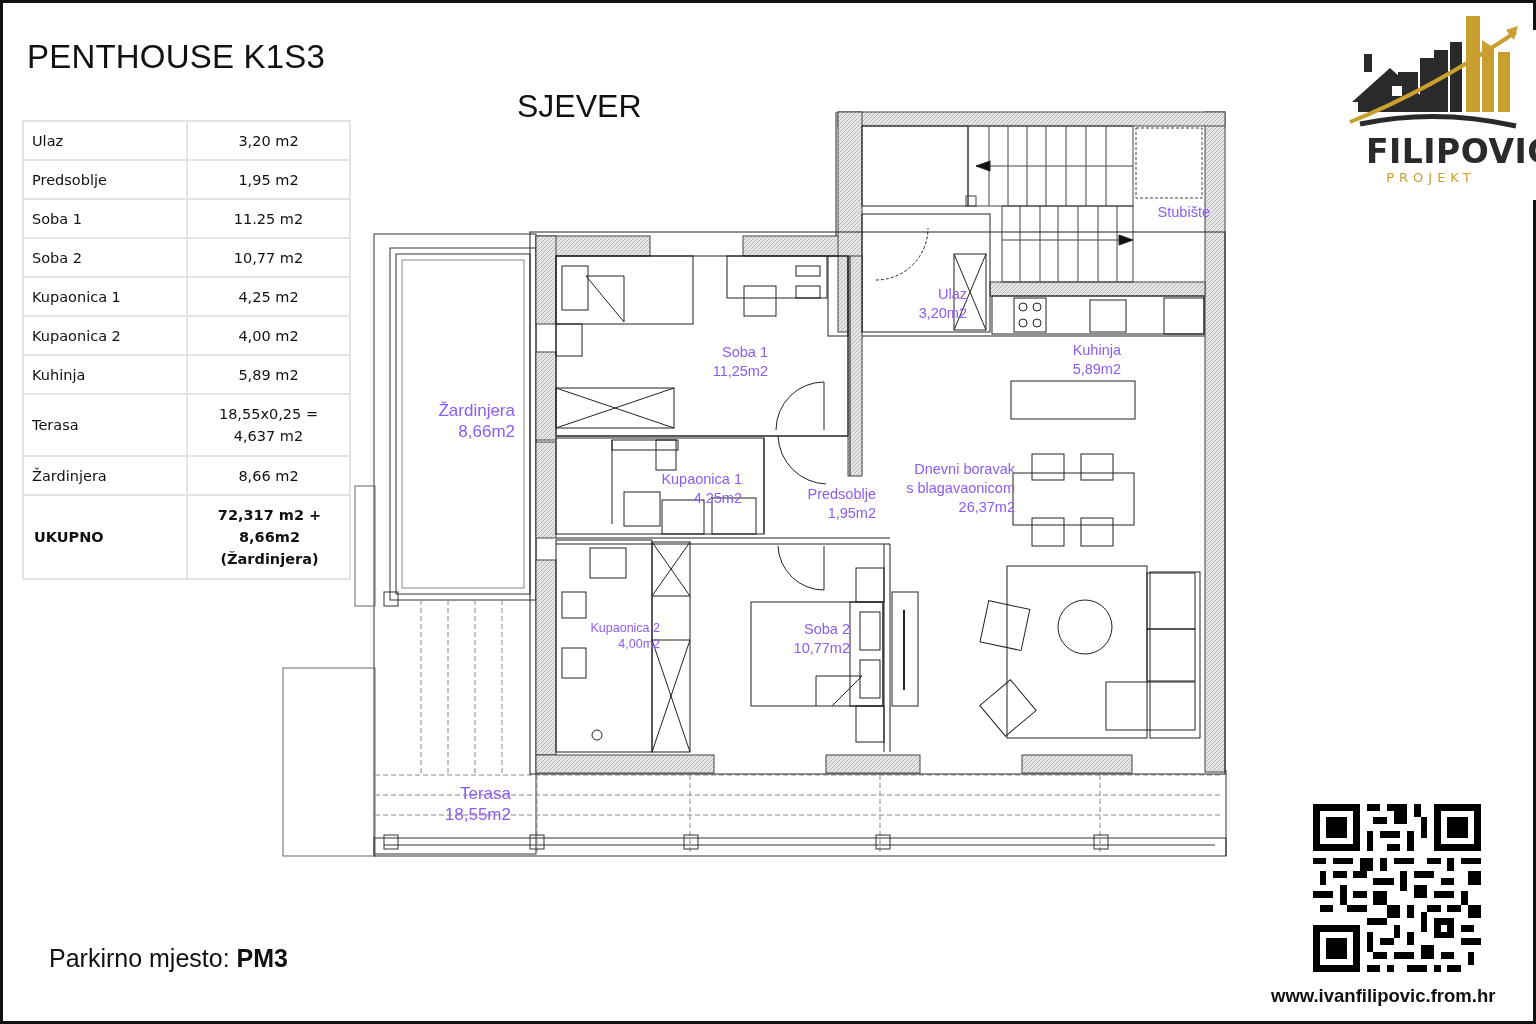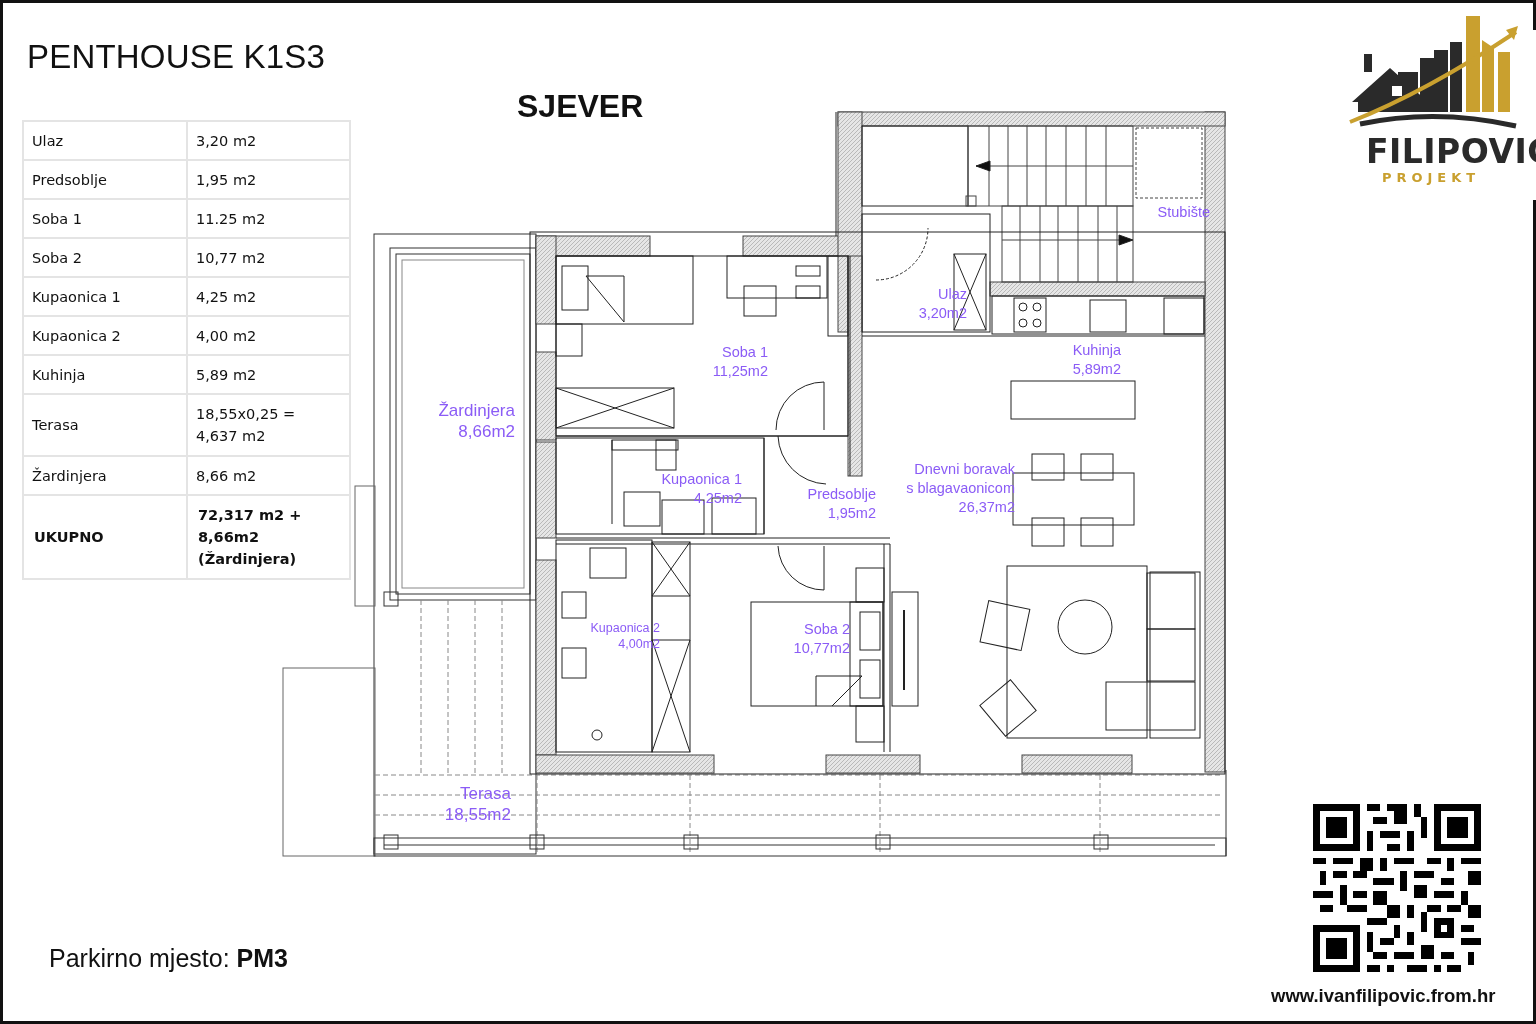--- a/index.html
+++ b/index.html
@@ -3,41 +3,41 @@
 <meta charset="utf-8">
 <style>
   * { box-sizing: border-box; margin: 0; padding: 0; }
   html, body { width: 1536px; height: 1024px; background: #fff; overflow: hidden; }
   body { position: relative; font-family: "Liberation Sans", sans-serif; color: #111; }
   .frame { position: absolute; left: 0; top: 0; width: 1536px; height: 1024px; border: 3px solid #111; border-right-width: 0; border-bottom-width: 3px; }
   .frame-right-top { position: absolute; right: 0; top: 0; width: 3px; height: 30px; background: #111; }
   .frame-right-bot { position: absolute; right: 0; top: 200px; width: 3px; height: 824px; background: #111; }
 
   .title { position: absolute; left: 27px; top: 38px; font-size: 33px; letter-spacing: 0.2px; }
-  .north { position: absolute; left: 517px; top: 88px; font-size: 32px; font-weight: bold; }
+  .north { position: absolute; left: 517px; top: 88px; font-size: 32px; }
 
   table.areas { position: absolute; left: 22px; top: 120px; width: 329px; border-collapse: collapse; font-family: "DejaVu Sans", sans-serif; font-size: 14.5px; }
   table.areas td { border: 2px solid #e4e4e4; height: 39px; padding: 0 8px; vertical-align: middle; }
   table.areas td.k { width: 164px; }
-  table.areas td.v { text-align: left; line-height: 22px; }
+  table.areas td.v { text-align: center; line-height: 22px; }
   table.areas tr.bold td { font-weight: bold; }
   table.areas tr.tall td { height: 62px; }
   table.areas tr.tallest td { height: 84px; padding-left: 10px; }
 
   .plan { position: absolute; left: 280px; top: 108px; width: 960px; height: 760px; }
   .room-label { position: absolute; text-align: right; font-size: 14.5px; line-height: 19px; white-space: nowrap; color: #8b5cf6; }
   .room-label.big { font-size: 17px; line-height: 21px; }
   .room-label.small { font-size: 12.5px; line-height: 16px; }
 
   .parking { position: absolute; left: 49px; top: 944px; font-size: 25px; }
   .parking b { font-weight: bold; }
 
   .logo { position: absolute; left: 1336px; top: 12px; width: 190px; height: 180px; }
   .logo-name { position: absolute; left: 1336px; top: 132px; width: 190px; text-align: center; font-family: "DejaVu Sans", sans-serif; font-weight: bold; font-size: 33px; color: #2a2a2a; letter-spacing: 0.5px; margin-left: 28px; }
-  .logo-sub { position: absolute; left: 1336px; top: 170px; width: 190px; text-align: center; font-family: "DejaVu Sans", sans-serif; font-weight: bold; font-size: 13px; color: #c9a02f; letter-spacing: 5px; }
+  .logo-sub { position: absolute; left: 1336px; top: 170px; width: 190px; text-align: center; font-family: "DejaVu Sans", sans-serif; font-weight: normal; font-size: 13px; color: #c9a02f; letter-spacing: 5px; }
 
   .qr { position: absolute; left: 1312px; top: 804px; width: 170px; height: 168px; }
   .website { position: absolute; left: 1271px; top: 985px; font-size: 18.5px; font-weight: bold; }
 </style>
 </head>
 <body>
 
 <div class="frame"></div>
 <div class="frame-right-top"></div>
 <div class="frame-right-bot"></div>

